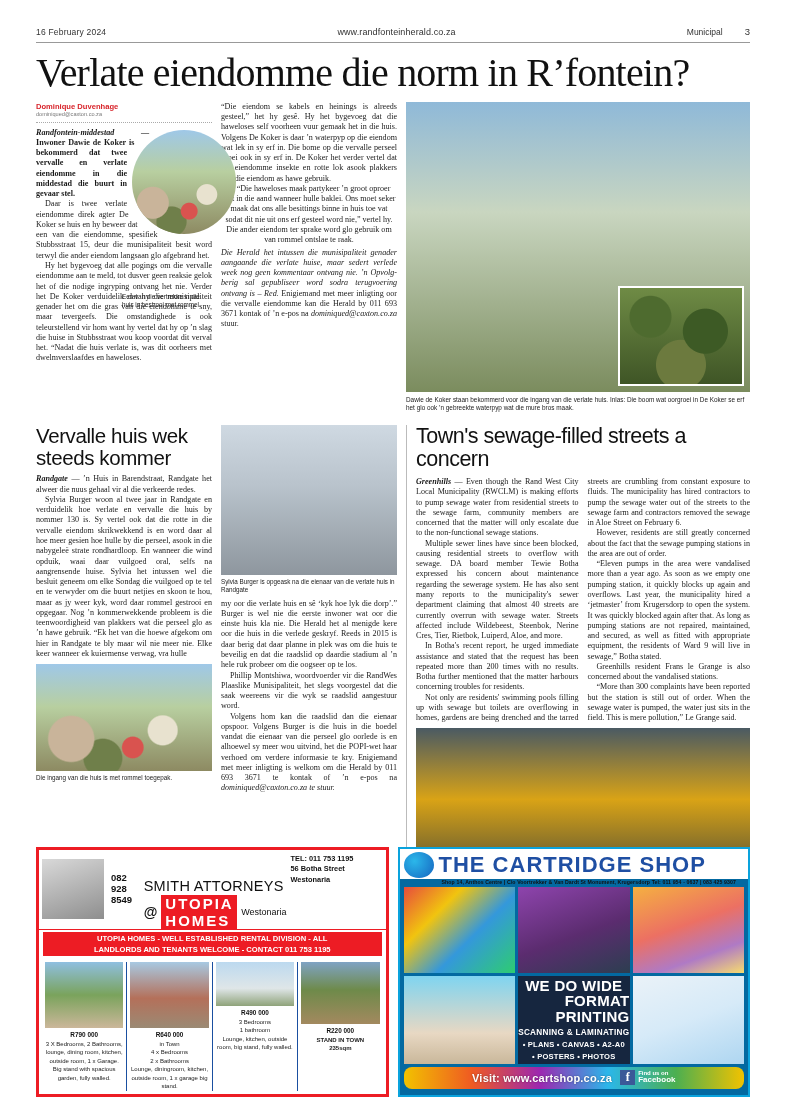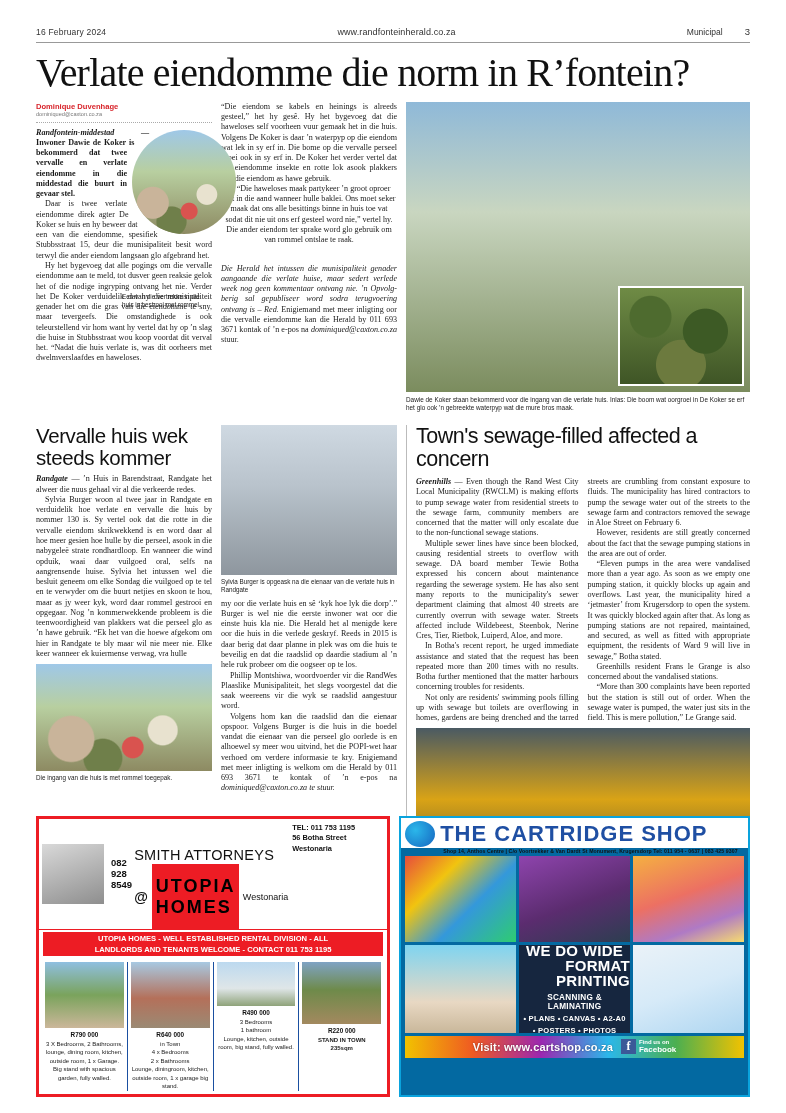--- a/index.html
+++ b/index.html
@@ -67,22 +67,22 @@
   .ad-right{width:355px;border:2px solid #0aa3dd;background:#0369a1;box-sizing:border-box;}
 
   .smith-top{display:flex;border-bottom:1px solid #ed1c24;}
   .smith-photo{width:62px;height:60px;background:linear-gradient(160deg,#d9d9d9,#8e8e8e);
     margin:3px;position:relative;overflow:hidden;flex:0 0 auto;}
   .smith-mid{flex:1;padding:3px 4px 0 2px;}
   .smith-name{font-family:"Liberation Sans",sans-serif;font-weight:normal;font-size:14.5px;
     letter-spacing:.3px;color:#111;line-height:1.05;margin-top:26px;}
   .smith-at{font-family:"Liberation Sans",sans-serif;font-weight:bold;font-size:14px;color:#111;
     display:flex;align-items:center;gap:4px;margin-top:1px;}
-  .utopia-box{background:#ed1c24;color:#000000;font-family:"Liberation Sans",sans-serif;font-weight:bold;
-    font-size:18px;letter-spacing:2px;padding:12px 4px;line-height:1.15;}
+  .utopia-box{background:#ed1c24;color:#ffffff;font-family:"Liberation Sans",sans-serif;font-weight:bold;
+    font-size:15px;letter-spacing:2px;padding:0 4px;line-height:1.15;}
   .smith-right{width:92px;flex:0 0 auto;padding:4px 3px 0 0;font-family:"Liberation Sans",sans-serif;
     font-size:7.4px;font-weight:bold;line-height:1.42;color:#111;}
   .smith-cell{font-family:"Liberation Sans",sans-serif;font-weight:bold;font-size:9.5px;
     color:#111;padding:0 0 2px 4px;}
   .req-bar{border:1px solid #111;margin:2px 4px;text-align:center;
     font-family:"Liberation Sans",sans-serif;font-weight:bold;font-size:12.5px;color:#111;letter-spacing:.2px;}
   .red-bar{background:#ed1c24;color:#fff;margin:2px 4px 3px 4px;text-align:center;
     font-family:"Liberation Sans",sans-serif;font-weight:bold;font-size:7.6px;line-height:1.45;padding:1px 2px;}
   .listings{display:flex;gap:0;padding:3px;}
   .listing{flex:1;border-right:1px solid #1a4fa0;padding:0 3px;text-align:center;}
@@ -99,21 +99,21 @@
   .cart-sub{font-family:"Liberation Sans",sans-serif;font-weight:bold;font-size:5.2px;color:#111;
     padding:0 4px 2px 42px;letter-spacing:.1px;}
   .cart-grid{display:grid;grid-template-columns:1fr 1fr 1fr;grid-template-rows:86px 88px;gap:3px;padding:0 4px;}
   .cg{position:relative;overflow:hidden;}
   .wide-print{background:#16263f;color:#fff;display:flex;flex-direction:column;align-items:center;
     justify-content:center;text-align:center;font-family:"Liberation Sans",sans-serif;}
   .wp1{font-weight:bold;font-size:15px;line-height:1.02;letter-spacing:.3px;text-align:right;}
   .wp2{font-weight:bold;font-size:8.2px;margin-top:4px;letter-spacing:.3px;}
   .wp3{font-weight:bold;font-size:7.6px;margin-top:3px;letter-spacing:.2px;}
   .cart-foot{display:flex;align-items:center;justify-content:center;gap:8px;margin:3px 4px 4px 4px;
-    height:22px;background:linear-gradient(90deg,#f2c200,#ef5a22,#9c27b0,#2bb7ea,#4caf50,#f2c200);position:relative;}
+    height:22px;background:linear-gradient(90deg,#f2c200,#ef5a22,#9c27b0,#2bb7ea,#4caf50,#f2c200);position:relative;border-radius:8px;}
   .cart-visit{font-family:"Liberation Sans",sans-serif;font-weight:bold;font-size:11px;color:#fff;
     text-shadow:0 0 2px rgba(0,0,0,.45);letter-spacing:.2px;}
   .fb{display:flex;align-items:center;gap:3px;}
   .fb-sq{width:15px;height:15px;background:#3b5998;color:#fff;font-family:"Liberation Serif",serif;
     font-weight:bold;font-size:12px;line-height:15px;text-align:center;}
   .fb-txt{font-family:"Liberation Sans",sans-serif;font-weight:bold;font-size:6px;color:#fff;line-height:1.12;}
 
   
   .ph{position:absolute;inset:0;}
   .rubbish{background:
@@ -171,21 +171,21 @@
         <p>Daar is twee verlate eiendomme direk agter De Koker se huis en hy beweer dat een van die eiendomme, spesifiek Stubbsstraat 15, deur die munisipaliteit besit word terwyl die ander eiendom langsaan glo afgebrand het.</p>
         <p>Hy het bygevoeg dat alle pogings om die vervalle eiendomme aan te meld, tot dusver geen reaksie gelok het of die nodige ingryping ontvang het nie. Verder het De Koker verduidelik dat hy die munisipaliteit genader het om die gras van die eiendomme te sny, maar tevergeefs. Die omstandighede is ook teleurstellend vir hom want hy vertel dat hy op ’n slag die huise in Stubbsstraat wou koop voordat dit verval het. “Nadat die huis verlate is, was dit oorheers met dwelmverslaafdes en haweloses.</p>
       </div>
       <div class="cap-small" style="margin-left:86px;margin-top:-74px;width:86px;">Een van die vertrekke in die huis is bestrooi met rommel.</div>
     </div>
 
     <div>
       <div class="body-txt" style="text-align:justify;">
         <p class="noind">“Die eiendom se kabels en heinings is alreeds gesteel,” het hy gesê. Hy het bygevoeg dat die haweloses self voorheen vuur gemaak het in die huis. Volgens De Koker is daar ’n waterpyp op die eiendom wat lek in sy erf in. Die bome op die vervalle perseel groei ook in sy erf in. De Koker het verder vertel dat die eiendomme insekte en rotte lok asook plakkers wat die eiendom as hawe gebruik.</p>
         <p style="text-align:center;">“Die haweloses maak partykeer ’n groot oproer laat in die aand wanneer hulle baklei. Ons moet seker maak dat ons alle besittings binne in huis toe vat sodat dit nie uit ons erf gesteel word nie,” vertel hy. Die ander eiendom ter sprake word glo gebruik om van rommel ontslae te raak.</p>
-        <p class="noind" style="margin-top:18px;">
+        <p class="noind" style="margin-top:2px;">
           <span class="ital">Die Herald het intussen die munisipaliteit genader aangaande die verlate huise, maar sedert verlede week nog geen kommentaar ontvang nie. ’n Opvolg-berig sal gepubliseer word sodra terugvoering ontvang is – Red.</span><span> Enigiemand met meer inligting oor die vervalle eiendomme kan die Herald by 011 693 3671 kontak of ’n e-pos na </span><span class="ital">dominiqued@caxton.co.za</span><span> stuur.</span>
         </p>
       </div>
     </div>
 
     <div>
       <div class="photo-main">
         <div class="ph man"></div>
         <div class="inset">
           <div class="ph foliage"></div>
@@ -215,21 +215,21 @@
       </div>
       <div class="cap-small" style="padding-bottom:4px;">Sylvia Burger is opgeask na die eienaar van die verlate huis in Randgate</div>
       <div class="body-txt">
         <p class="noind">my oor die verlate huis en sê ‘kyk hoe lyk die dorp’.” Burger is wel nie die eerste inwoner wat oor die einste huis kla nie. Die Herald het al menigde kere oor die huis in die verlede geskryf. Reeds in 2015 is daar berig dat daar planne in plek was om die huis te beveilig en dat die raadslid op daardie stadium al ’n hele ruk probeer om die oogseer op te los.</p>
         <p>Phillip Montshiwa, woordvoerder vir die RandWes Plaaslike Munisipaliteit, het slegs voorgestel dat die saak weereens vir die wyk se raadslid aangestuur word.</p>
         <p><span>Volgens hom kan die raadslid dan die eienaar opspoor. Volgens Burger is die huis in die boedel vandat die eienaar van die perseel glo oorlede is en alhoewel sy meer wou uitvind, het die POPI-wet haar verhoed om verdere informasie te kry. Enigiemand met meer inligting is welkom om die Herald by 011 693 3671 te kontak of ’n e-pos na </span><span class="ital">dominiqued@caxton.co.za</span><span class="ital"> te stuur.</span></p>
       </div>
     </div>
 
     <div class="vrule" style="padding-left:9px;">
-      <h2 class="sub-head-wide">Town's sewage-filled affected a concern</h2>
+      <h2 class="sub-head-wide">Town's sewage-filled streets a concern</h2>
       <div class="body-txt twocol">
         <p class="noind"><span class="lead ital">Greenhills</span><span> — Even though the Rand West City Local Municipality (RWCLM) is making efforts to pump sewage water from residential streets to the sewage farm, community members are concerned that the matter will only escalate due to the non-functional sewage stations.</span></p>
         <p>Multiple sewer lines have since been blocked, causing residential streets to overflow with sewage. DA board member Tewie Botha expressed his concern about maintenance regarding the sewerage system. He has also sent many reports to the municipality's sewer department claiming that almost 40 streets are currently overrun with sewage water. Streets affected include Wildebeest, Steenbok, Nerine Cres, Tier, Rietbok, Luiperd, Aloe, and more.</p>
         <p>In Botha's recent report, he urged immediate assistance and stated that the request has been repeated more than 200 times with no results. Botha further mentioned that the matter harbours concerning troubles for residents.</p>
         <p>Not only are residents' swimming pools filling up with sewage but toilets are overflowing in homes, gardens are being drenched and the tarred streets are crumbling from constant exposure to fluids. The municipality has hired contractors to pump the sewage water out of the streets to the sewage farm and contractors removed the sewage in Aloe Street on February 6.</p>
         <p>However, residents are still greatly concerned about the fact that the sewage pumping stations in the area are out of order.</p>
         <p>“Eleven pumps in the area were vandalised more than a year ago. As soon as we empty one pumping station, it quickly blocks up again and overflows. Last year, the municipality hired a ‘jetmaster’ from Krugersdorp to open the system. It was quickly blocked again after that. As long as pumping stations are not repaired, maintained, and secured, as well as fitted with appropriate equipment, the residents of Ward 9 will live in sewage,” Botha stated.</p>
         <p>Greenhills resident Frans le Grange is also concerned about the vandalised stations.</p>
         <p>“More than 300 complaints have been reported but the station is still out of order. When the sewage water is pumped, the water just sits in the field. This is mere pollution,” Le Grange said.</p>
       </div>

